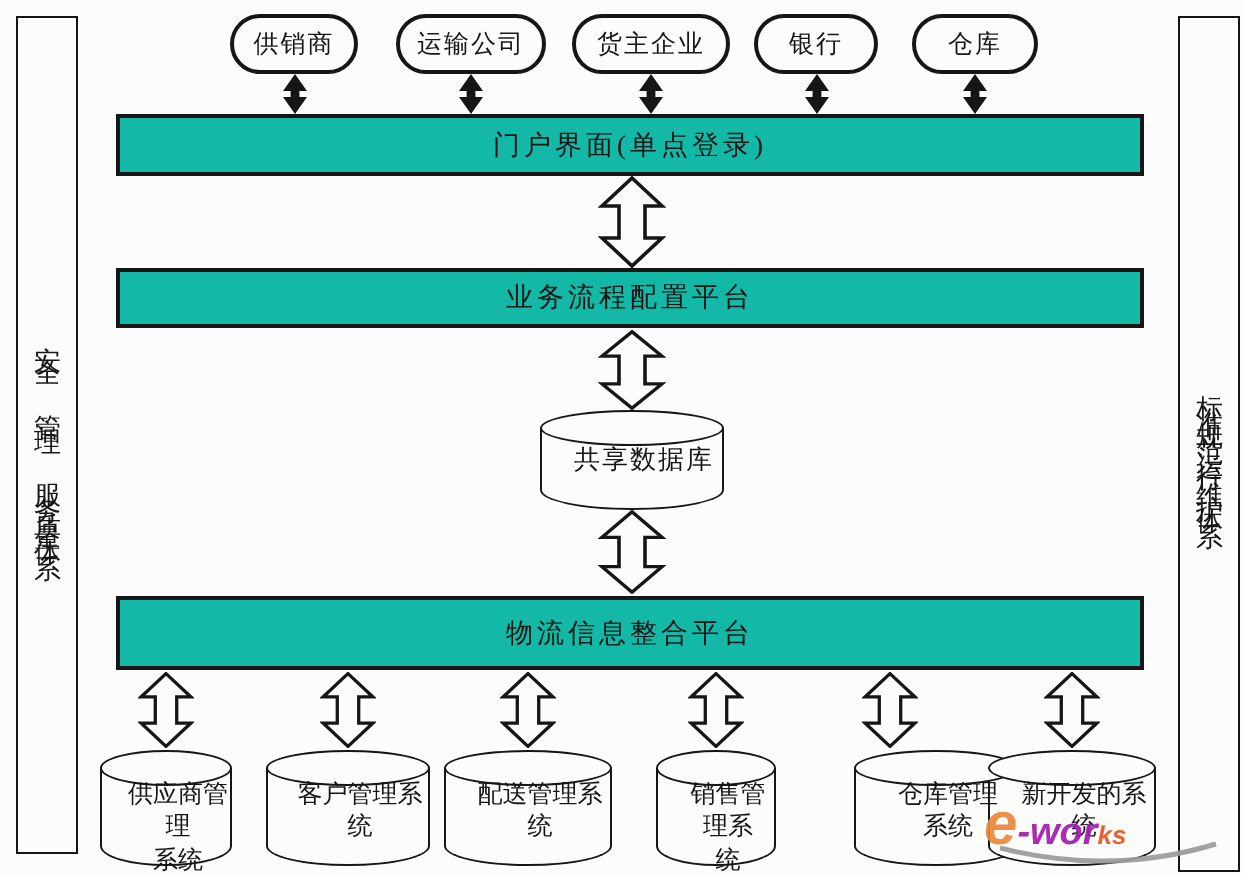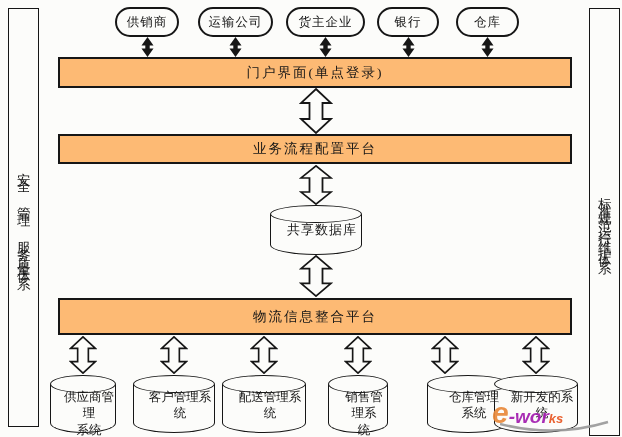--- a/index.html
+++ b/index.html
@@ -25,21 +25,21 @@
   
   .stadium {
     position:absolute; top:7px; height:30px; box-sizing:border-box;
     border:2px solid #161616; border-radius:16px; background:#fcfcfa;
     display:flex; align-items:center; justify-content:center;
     font-size:12.5px; letter-spacing:1px;
   }
   
   .hbar {
     position:absolute; left:58px; width:514px; box-sizing:border-box;
-    border:2px solid #161616; background:#fdba74;
+    border:2px solid #161616; background:#14b8a6;
     display:flex; align-items:center; justify-content:center;
     font-size:13.5px; letter-spacing:2px;
   }
   #bar-portal      { top:57px;  height:31px; }
   #bar-process     { top:134px; height:30px; }
   #bar-integration { top:298px; height:37px; }
 
   
   .arrow { position:absolute; }
   .arrow svg { display:block; }

